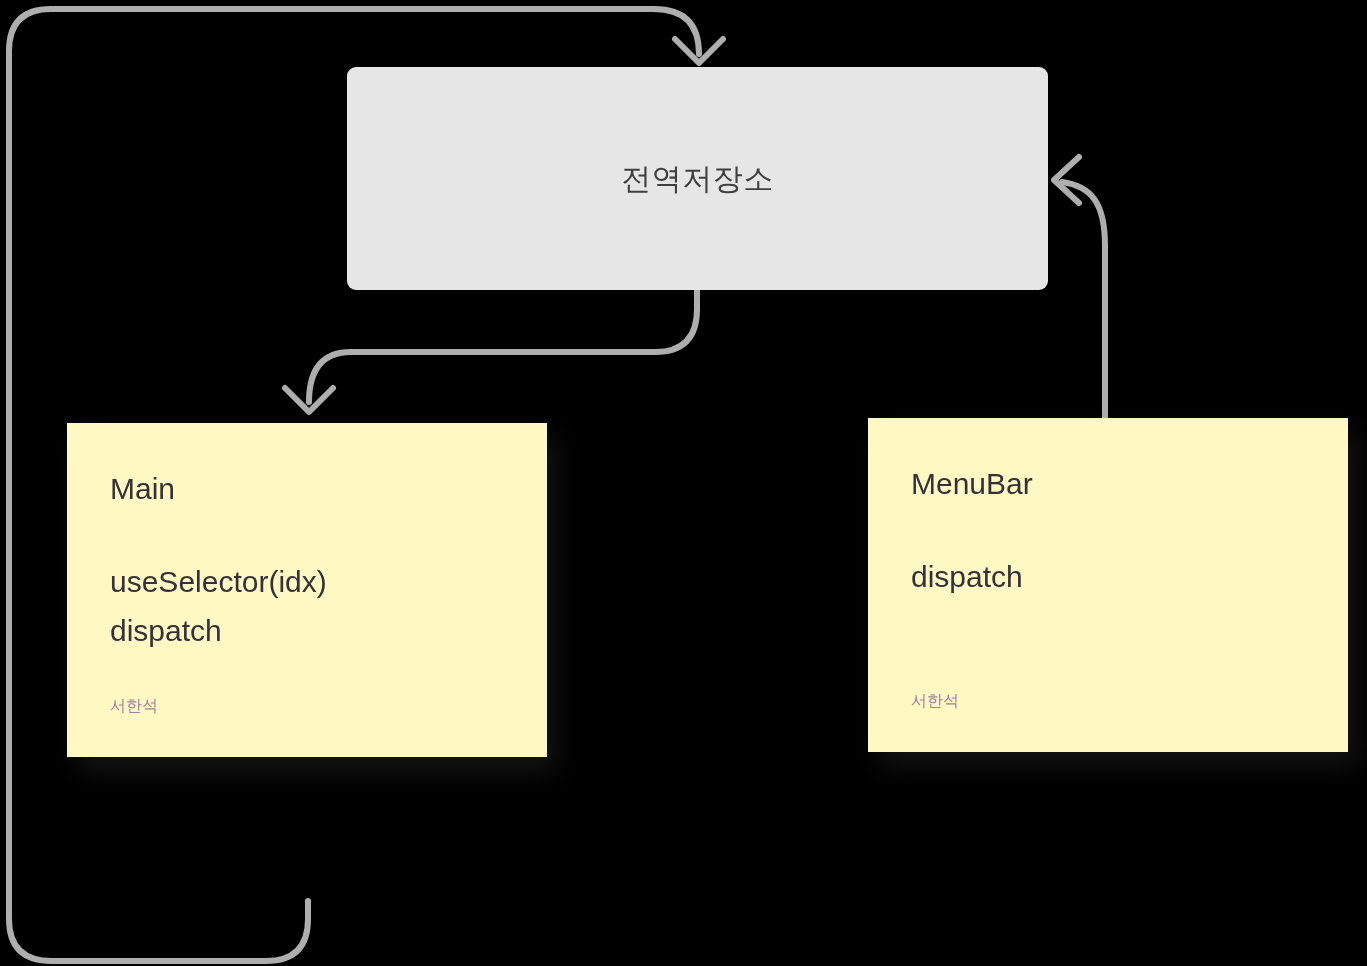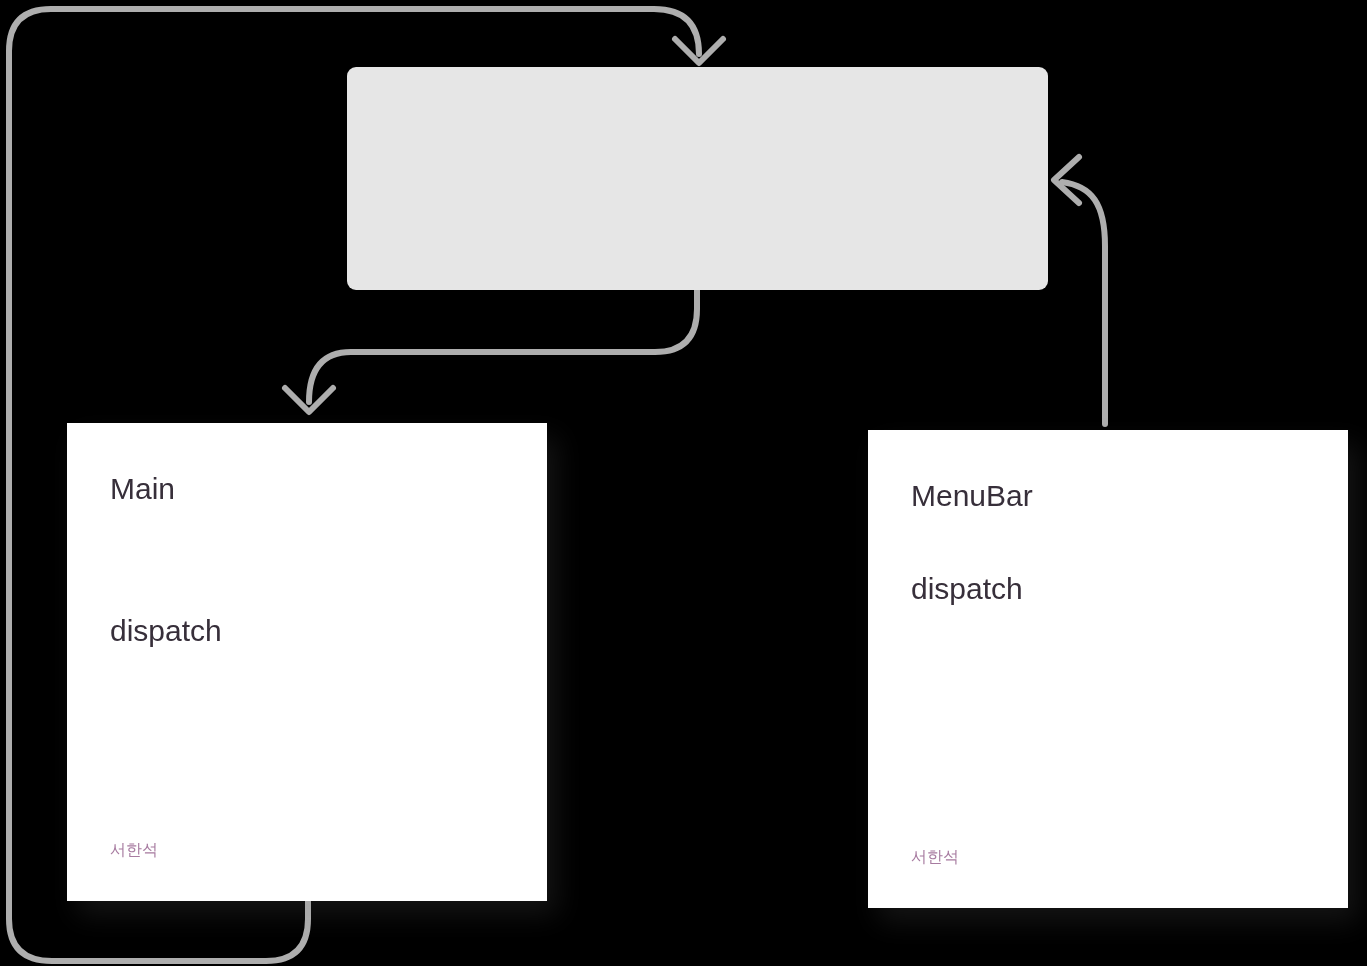--- a/index.html
+++ b/index.html
@@ -45,27 +45,27 @@
   .store-box .store-line {
     font-size: 30px;
     line-height: 49px;
     color: #3f3f3f;
     letter-spacing: 0.5px;
     text-align: center;
   }
   .sticky {
     position: absolute;
     width: 480px;
-    height: 478px;
-    background: #ffffff;
+    height: 334px;
+    background: #fef9c3;
     z-index: 2;
     box-shadow: 10px 14px 26px rgba(125,125,125,0.16);
   }
   .sticky.main   { left: 67px;  top: 423px; }
-  .sticky.menubar{ left: 868px; top: 430px; }
+  .sticky.menubar{ left: 868px; top: 418px; }
   .sticky .title {
     position: absolute;
     left: 43px;
     top: 42px;
     font-size: 30px;
     line-height: 48px;
     font-weight: 500;
     color: #372f3a;
   }
   .sticky .body {
@@ -103,25 +103,26 @@
       <path d="M 285 388 L 309 412 L 333 388"></path>
     </g>
 
     <g>
       <path d="M 1105 424 L 1105 246 C 1105 204 1092 186 1062 182"></path>
       <path d="M 1079 157 L 1054 180 L 1079 203"></path>
     </g>
   </svg>
 
   <div class="store-box">
+    <div class="store-line">전역저장소</div>
   </div>
 
   <div class="sticky main">
     <div class="title">Main</div>
-    <div class="body"><br><span>dispatch</span></div>
+    <div class="body"><span>useSelector(idx)</span><br><span>dispatch</span></div>
     <div class="author">서한석</div>
   </div>
 
   <div class="sticky menubar">
     <div class="title">MenuBar</div>
     <div class="body"><span>dispatch</span></div>
     <div class="author">서한석</div>
   </div>
 
 </div>

